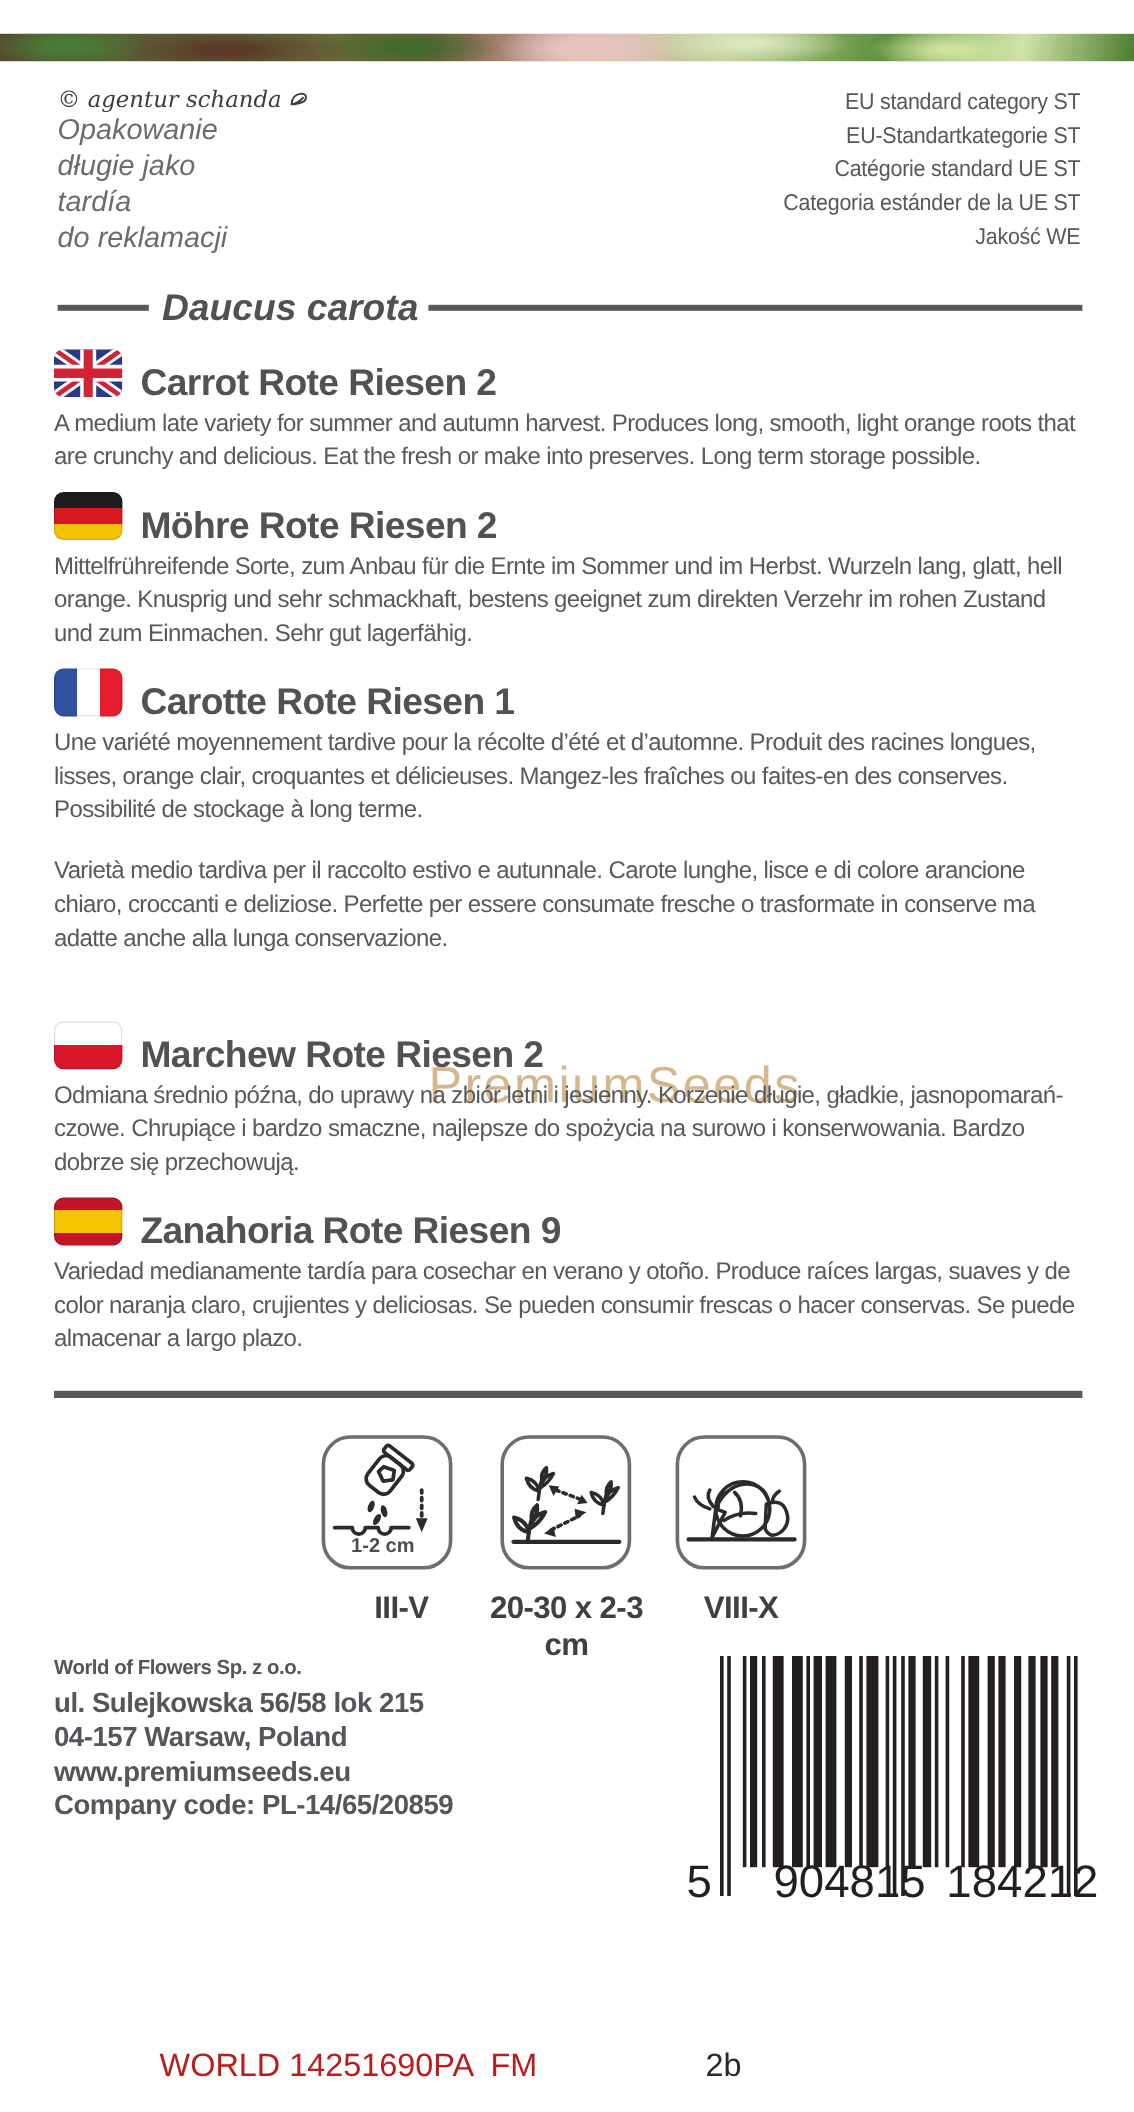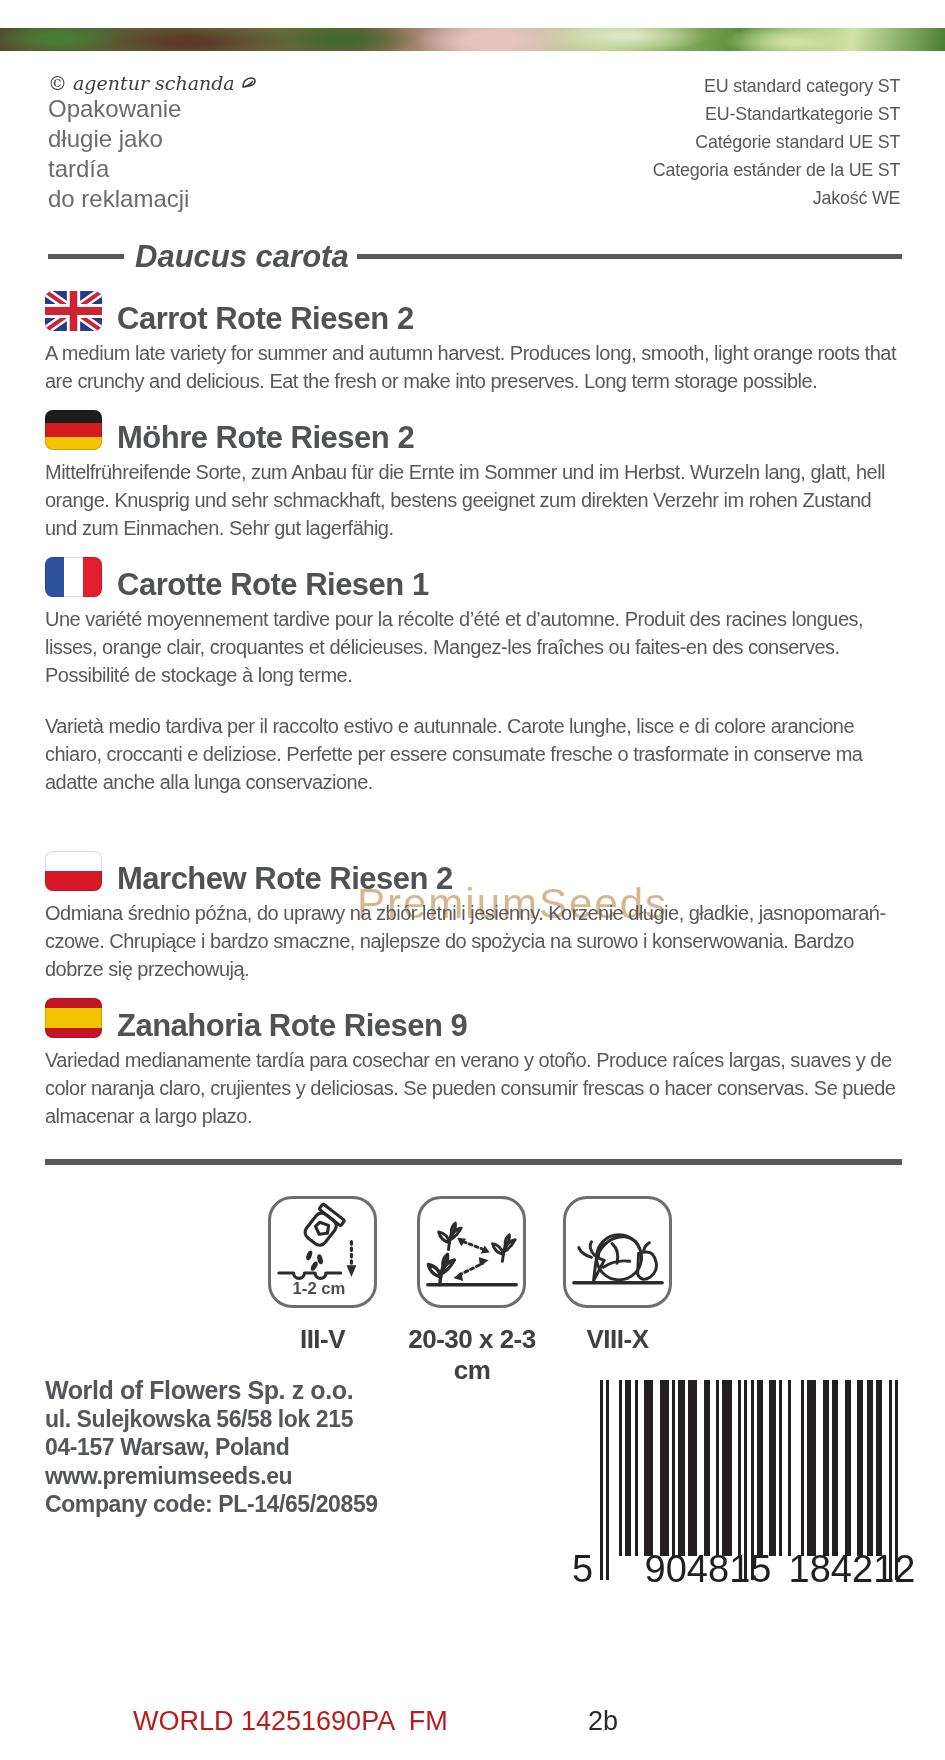--- a/index.html
+++ b/index.html
@@ -12,21 +12,21 @@
       radial-gradient(ellipse 90px 26px at 6% 45%, #4a7a35 20%, rgba(74,122,53,0) 75%),
       radial-gradient(ellipse 140px 30px at 20% 60%, #5c3b2a 15%, rgba(92,59,42,0) 75%),
       radial-gradient(ellipse 110px 28px at 36% 50%, #3f6b2e 10%, rgba(63,107,46,0) 70%),
       radial-gradient(ellipse 95px 30px at 52% 55%, #e5c4bd 25%, rgba(229,196,189,0) 80%),
       radial-gradient(ellipse 120px 26px at 66% 35%, #dce6bf 10%, rgba(220,230,191,0) 70%),
       radial-gradient(ellipse 100px 26px at 84% 60%, #cfe3a0 10%, rgba(207,227,160,0) 70%),
       linear-gradient(100deg,#56452f 0%,#5d7a3c 22%,#7a5a3a 38%,#d9b9b4 52%,#b9cf8e 64%,#5d8f3b 78%,#cfe3a8 90%,#4c7d2f 100%);}
 
   .credit{position:absolute;left:48px;top:44px;font-family:"DejaVu Serif",serif;
     font-style:italic;font-size:19px;color:#3d3d3c;display:flex;align-items:center;gap:6px;}
-  .claim-note{position:absolute;left:48px;top:66px;font-size:24px;
+  .claim-note{position:absolute;left:48px;top:66px;font-style:italic;font-size:24px;
     line-height:30px;color:#6b6c6e;}
   .eu-block{position:absolute;right:45px;top:44px;text-align:right;font-size:19px;
     line-height:28px;color:#57585a;letter-spacing:-0.2px;transform:scaleX(0.94);
     transform-origin:100% 0;}
 
   .species-row{position:absolute;left:45px;top:212px;width:857px;height:36px;}
   .species-dash{position:absolute;left:3px;top:14px;width:76px;height:5px;background:#58595b;}
   .species-name{position:absolute;left:90px;top:0;font-size:31px;font-weight:bold;
     font-style:italic;color:#4f5153;line-height:34px;}
   .species-rule{position:absolute;left:312px;top:14px;width:545px;height:5px;background:#58595b;}
@@ -50,25 +50,25 @@
   .sec-body{margin:8px 0 0;font-size:20px;line-height:28px;letter-spacing:-0.5px;color:#58595b;}
 
   .divider{position:absolute;left:45px;top:1131px;width:857px;height:6px;background:#58595b;}
 
   .icon-box{position:absolute;top:1168px;width:109px;height:112px;border:3.5px solid #6d6e71;
     border-radius:24px;box-sizing:border-box;background:#fff;}
   .ib-1{left:268px}.ib-2{left:417px}.ib-3{left:563px}
   .icon-box svg{display:block;width:100px;height:103px;margin:0 auto;}
   .icon-caption{position:absolute;top:1296px;font-size:26px;font-weight:bold;color:#3f4042;
     text-align:center;letter-spacing:-0.5px;}
-  .cap-1{left:268px;width:109px}.cap-2{left:387px;width:170px}.cap-3{left:563px;width:109px}
+  .cap-1{left:280px;width:109px}.cap-2{left:387px;width:170px}.cap-3{left:563px;width:109px}
 
   .address{position:absolute;left:45px;top:1348px;font-weight:bold;font-size:23px;
     line-height:28.5px;color:#55565a;letter-spacing:-0.4px;}
-  .address .company{font-size:25px;}
+  .address .company{font-size:17px;}
 
   .barcode{position:absolute;left:570px;top:1352px;width:330px;height:212px;}
   .bars{position:absolute;left:30px;top:0;width:298px;height:200px;}
   .bar{position:absolute;top:0;height:176px;background:#231f20;}
   .bar.tall{height:200px;}
   .bc-digit{position:absolute;top:170px;font-size:38px;line-height:1;color:#231f20;}
   .bc-d1{left:2px;}
   .bc-d2{left:72px;width:132px;text-align:center;}
   .bc-d3{left:216px;width:132px;text-align:center;}
 

